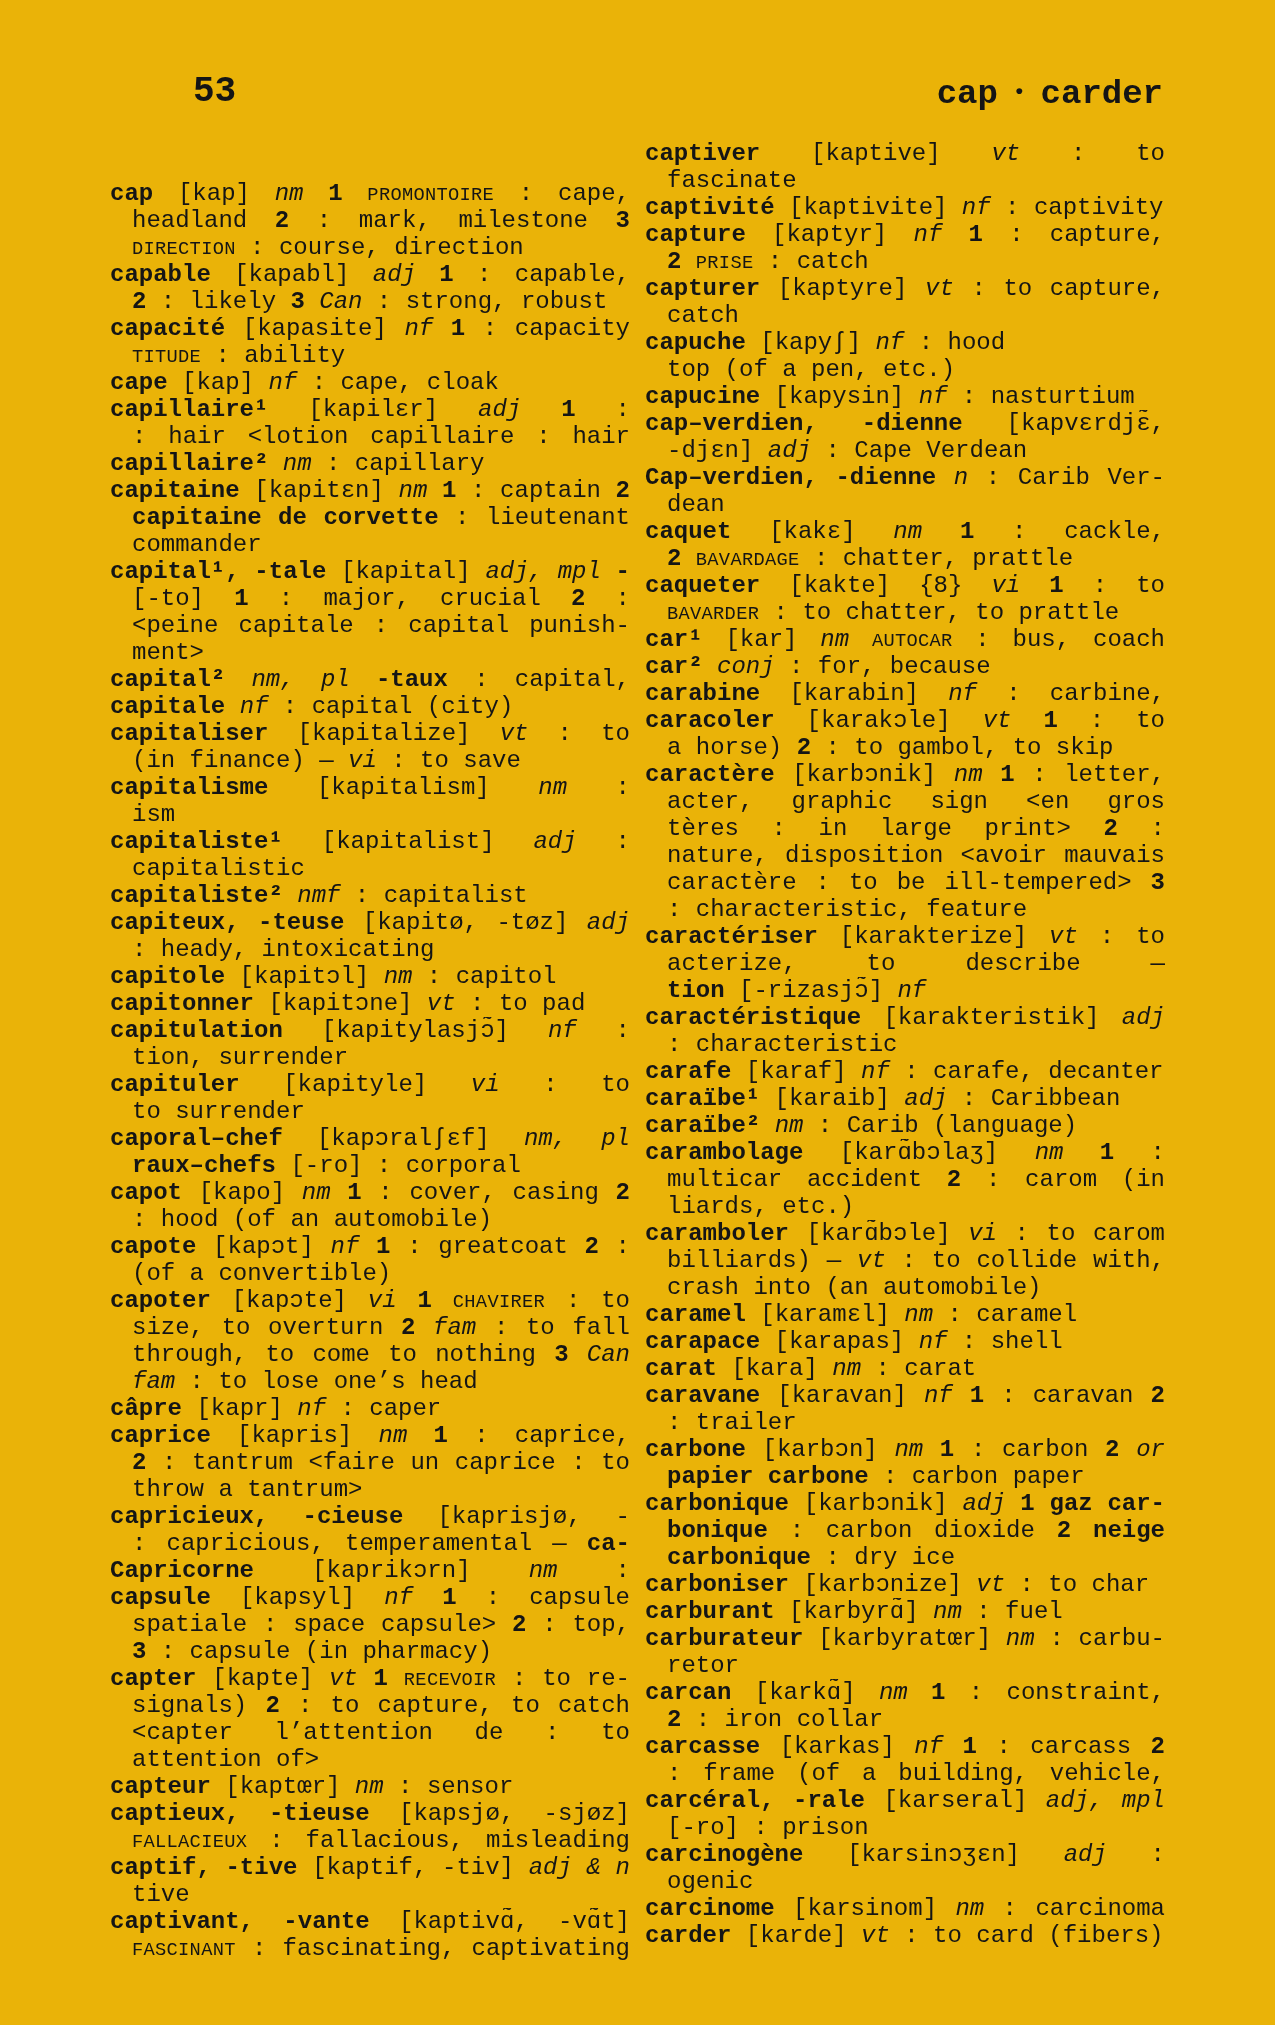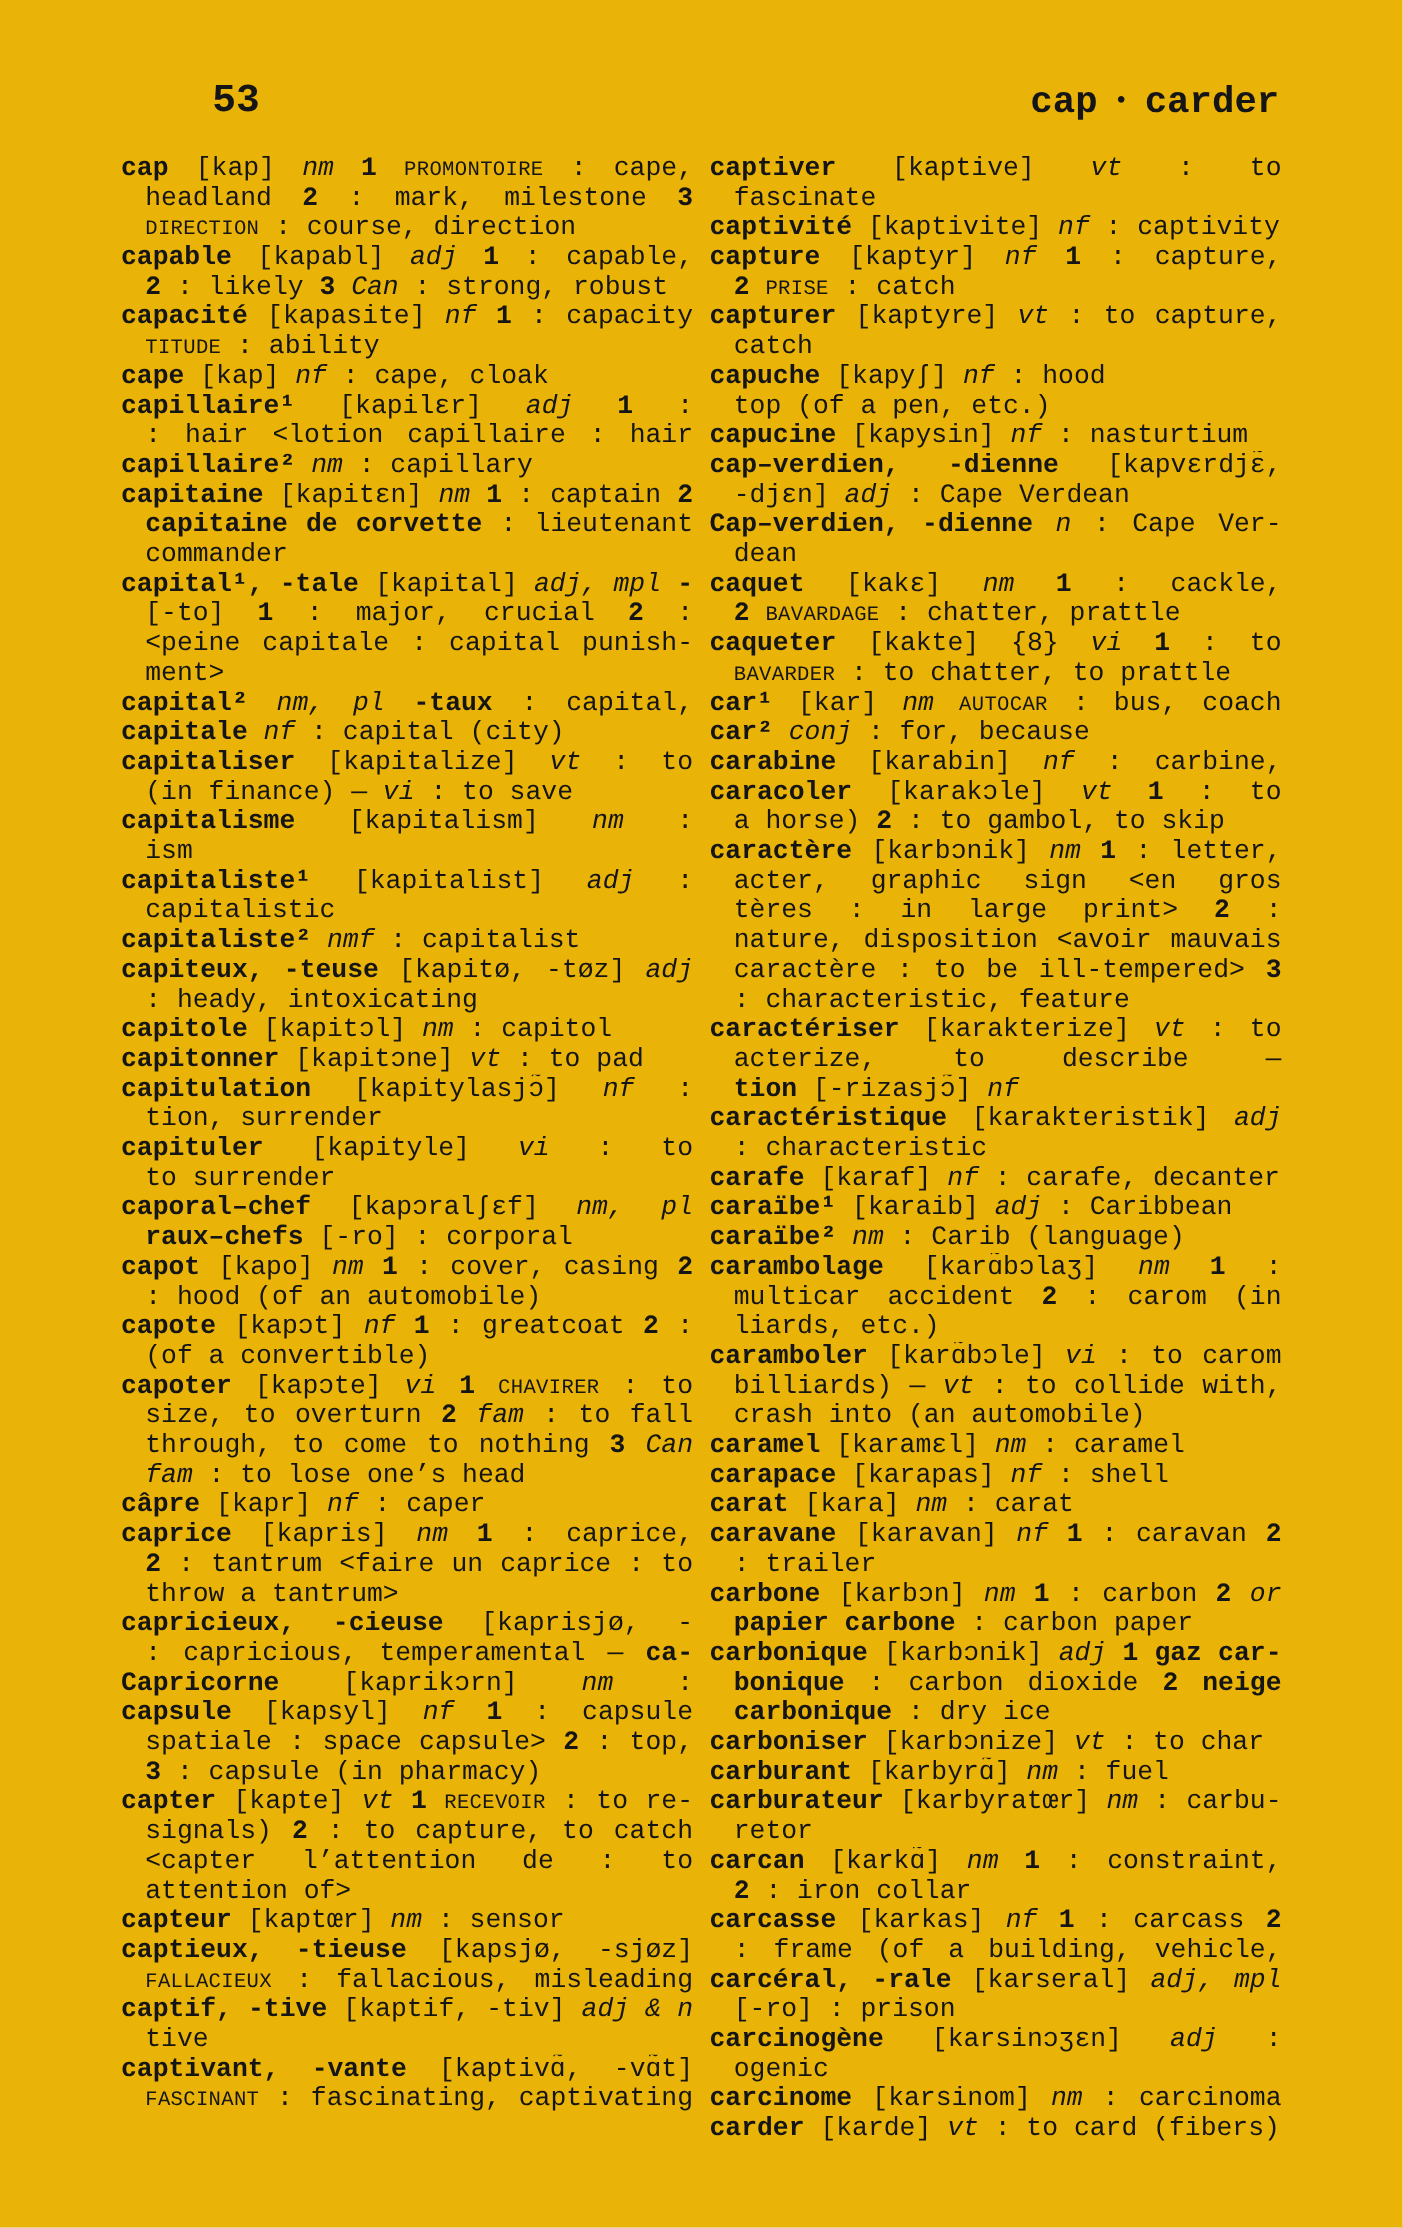--- a/index.html
+++ b/index.html
@@ -17,21 +17,21 @@
     font-size:36px;font-weight:bold;line-height:40px;
   }
   .guide{
     position:absolute;right:112px;top:0;
     font-size:34px;font-weight:bold;line-height:40px;
     white-space:nowrap;
   }
   .bullet{font-size:0.62em;vertical-align:0.25em;padding:0 15px;}
   .cols{position:absolute;top:140px;left:0;width:100%;}
   .col{position:absolute;top:0;width:520px;}
-  .col.left{left:110px;}
+  .col.left{left:110px;margin-top:40px;}
   .col.right{left:645px;}
   .line{
     height:27px;line-height:27px;
     font-size:24px;
     overflow:hidden;
     white-space:normal;
   }
   .line.ind{padding-left:22px;}
   .line.just{text-align:justify;text-align-last:justify;}
   .b{font-weight:bold;}
@@ -121,21 +121,21 @@
         <div class="line"><span class="b">captivité</span><span> [kaptivite] </span><span class="i">nf</span><span> : captivity</span></div>
         <div class="line just"><span class="b">capture</span><span> [kaptyr] </span><span class="i">nf</span><span class="b"> 1</span><span> : capture, seizure</span></div>
         <div class="line ind"><span class="b">2</span><span> </span><span class="sc">PRISE</span><span> : catch</span></div>
         <div class="line just"><span class="b">capturer</span><span> [kaptyre] </span><span class="i">vt</span><span> : to capture, to</span></div>
         <div class="line ind"><span>catch</span></div>
         <div class="line"><span class="b">capuche</span><span> [kapyʃ] </span><span class="i">nf</span><span> : hood</span></div>
         <div class="line ind"><span>top (of a pen, etc.)</span></div>
         <div class="line"><span class="b">capucine</span><span> [kapysin] </span><span class="i">nf</span><span> : nasturtium</span></div>
         <div class="line just"><span class="b">cap–verdien, -dienne</span><span> [kapvɛrdjɛ̃,</span></div>
         <div class="line ind"><span>-djɛn] </span><span class="i">adj</span><span> : Cape Verdean</span></div>
-        <div class="line just"><span class="b">Cap–verdien, -dienne</span><span> </span><span class="i">n</span><span> : Cape Ver-</span></div>
+        <div class="line just"><span class="b">Cap–verdien, -dienne</span><span> </span><span class="i">n</span><span> : Carib Ver-</span></div>
         <div class="line ind"><span>dean</span></div>
         <div class="line just"><span class="b">caquet</span><span> [kakɛ] </span><span class="i">nm</span><span class="b"> 1</span><span> : cackle, cackling</span></div>
         <div class="line ind"><span class="b">2</span><span> </span><span class="sc">BAVARDAGE</span><span> : chatter, prattle</span></div>
         <div class="line just"><span class="b">caqueter</span><span> [kakte] {8} </span><span class="i">vi</span><span class="b"> 1</span><span> : to cackle </span><span class="b">2</span></div>
         <div class="line ind"><span class="sc">BAVARDER</span><span> : to chatter, to prattle</span></div>
         <div class="line just"><span class="b">car¹</span><span> [kar] </span><span class="i">nm</span><span> </span><span class="sc">AUTOCAR</span><span> : bus, coach</span></div>
         <div class="line"><span class="b">car²</span><span> </span><span class="i">conj</span><span> : for, because</span></div>
         <div class="line just"><span class="b">carabine</span><span> [karabin] </span><span class="i">nf</span><span> : carbine, carcan</span></div>
         <div class="line just"><span class="b">caracoler</span><span> [karakɔle] </span><span class="i">vt</span><span class="b"> 1</span><span> : to prance (of</span></div>
         <div class="line ind"><span>a horse) </span><span class="b">2</span><span> : to gambol, to skip</span></div>

